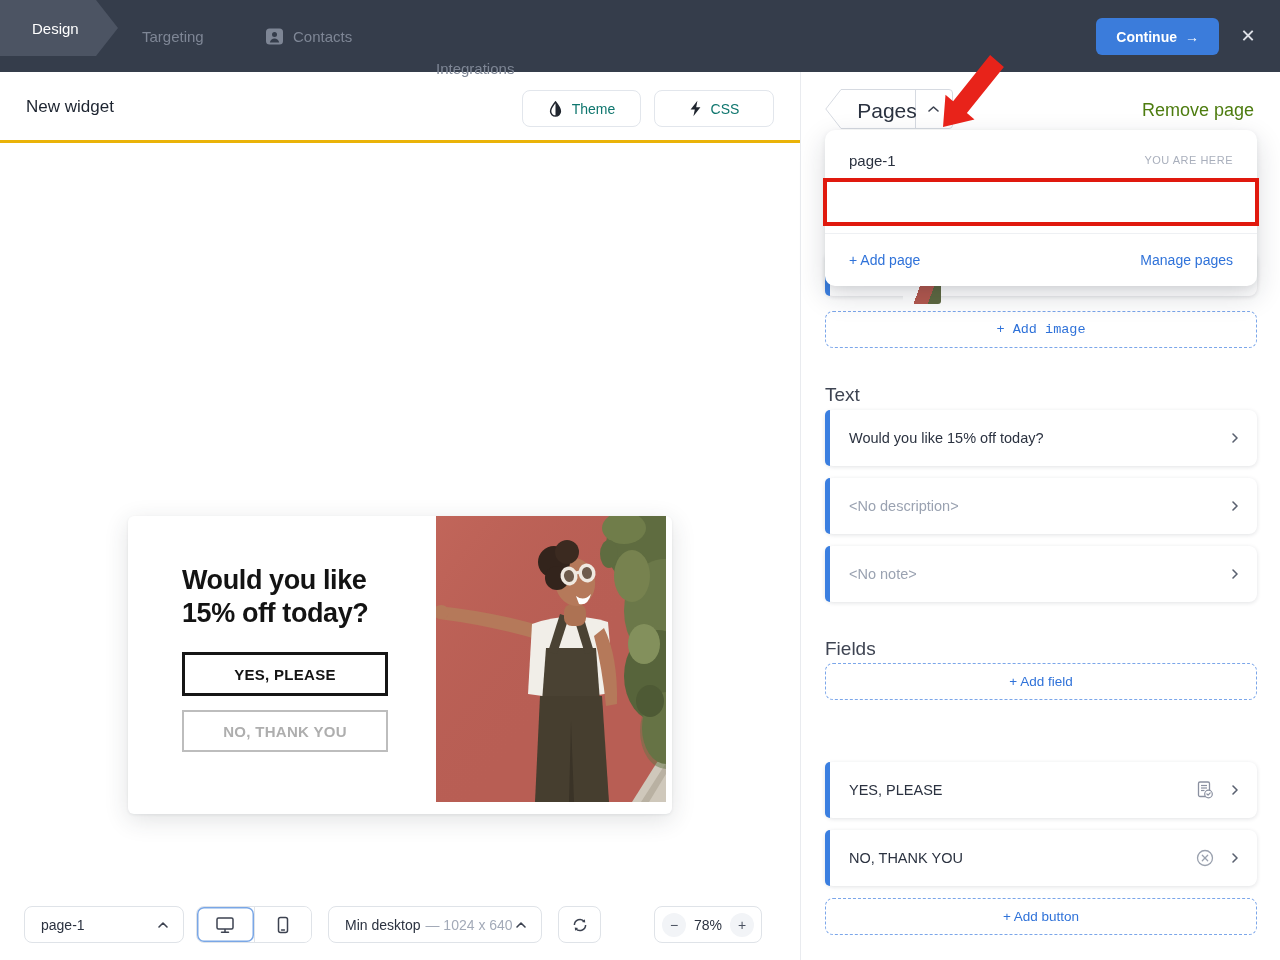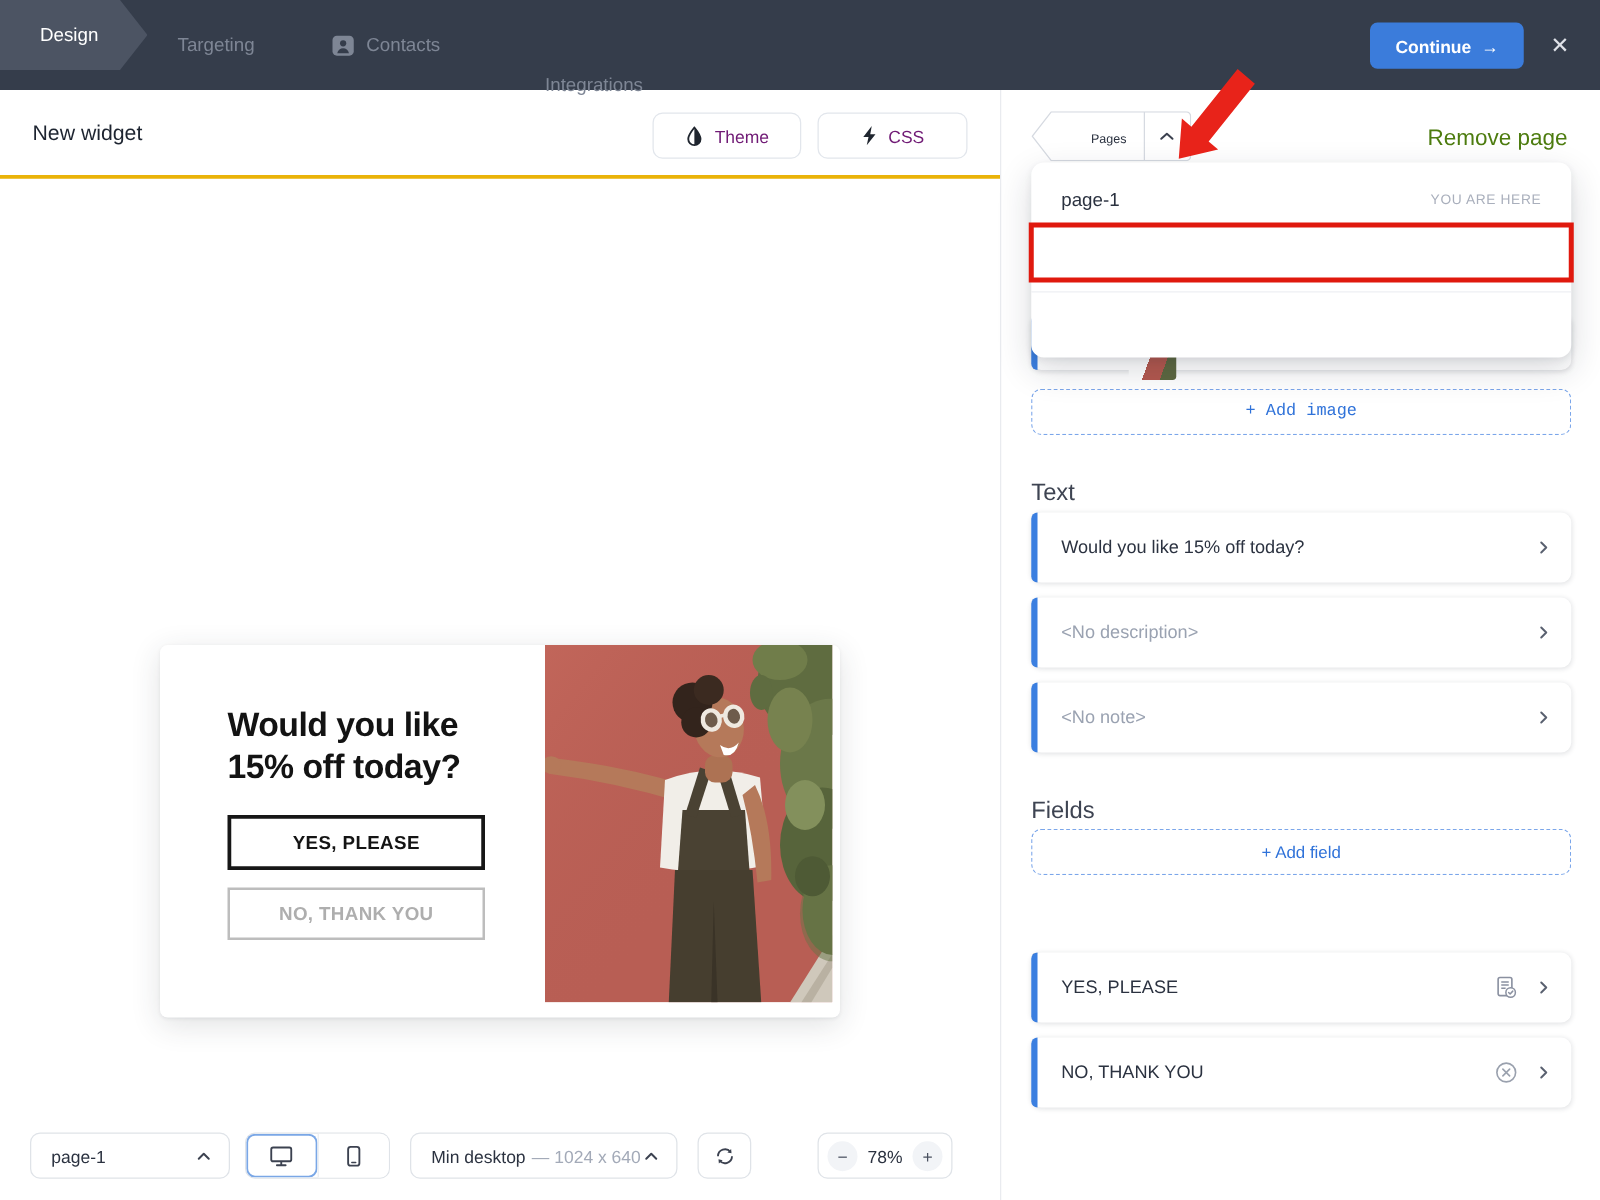--- a/index.html
+++ b/index.html
@@ -20,21 +20,21 @@
   .btn-continue { position:absolute; right:61px; top:18px; height:37px; padding:0 20px; background:#3b7cdb;
     border:none; border-radius:6px; color:#fff; font-size:14px; font-weight:600; display:flex; align-items:center; gap:8px; cursor:pointer; }
   .btn-close { position:absolute; right:16px; top:20px; width:32px; height:32px; background:none; border:none;
     color:#dfe2e8; font-size:18px; cursor:pointer; line-height:32px; text-align:center; }
 
   
   .left-header { position:absolute; left:0; top:72px; width:800px; height:71px; background:#fff;
     border-bottom:3px solid #eab308; z-index:5; }
   .page-title { position:absolute; left:26px; top:25px; font-size:17px; color:#1d2430; }
   .hdr-btn { position:absolute; top:18px; height:37px; background:#fff; border:1px solid #e2e6ec; border-radius:8px;
-    display:flex; align-items:center; justify-content:center; gap:9px; font-size:14px; color:#701a75; cursor:pointer; }
+    display:flex; align-items:center; justify-content:center; gap:9px; font-size:14px; color:#0f766e; cursor:pointer; }
   .btn-theme { left:522px; width:119px; }
   .btn-css { left:654px; width:120px; }
 
   
   .canvas { position:absolute; left:0; top:143px; width:800px; height:817px; background:#fff; }
   .widget-card { position:absolute; left:128px; top:373px; width:544px; height:298px; background:#fff;
     border-radius:6px; box-shadow:0 6px 24px rgba(40,50,60,.14), 0 1px 3px rgba(40,50,60,.08); }
   .widget-heading { position:absolute; left:54px; top:48px; width:214px; font-size:27px; line-height:1.22;
     font-weight:800; color:#131313; letter-spacing:-0.4px; }
   .widget-btn { position:absolute; left:54px; width:206px; display:flex; align-items:center; justify-content:center;
@@ -59,21 +59,21 @@
   .zoom-ctl { left:654px; width:108px; display:flex; align-items:center; justify-content:space-between; padding:0 7px; }
   .zoom-btn { width:24px; height:24px; border-radius:50%; background:#f2f4f7; border:none; color:#4a5160;
     font-size:14px; line-height:24px; text-align:center; cursor:pointer; }
   .zoom-val { font-size:14px; color:#2b3240; }
 
   
   .sidebar { position:absolute; left:800px; top:72px; width:480px; height:888px; background:#fff; border-left:1px solid #e9ebef; }
   .pages-btn { position:absolute; left:24px; top:17px; width:128px; height:40px; cursor:pointer; }
   .pages-btn svg.shape { position:absolute; left:0; top:0; }
   .pages-label { position:absolute; left:34px; top:0; width:56px; height:44px; display:flex; align-items:center; justify-content:center;
-    font-size:10px; color:#2b3240; }
+    font-size:21px; color:#2b3240; }
   .pages-caret { position:absolute; left:90px; top:0; width:37px; height:40px; display:flex; align-items:center; justify-content:center; }
   .remove-page { position:absolute; right:26px; top:28px; font-size:18px; color:#4d7c0f; background:none; border:none; cursor:pointer; }
 
   .img-card { position:absolute; left:24px; top:180px; width:432px; height:44px; background:#fff; border-radius:8px;
     box-shadow:0 1px 4px rgba(25,33,50,.14); }
   .img-thumb { position:absolute; left:78px; top:26px; width:38px; height:26px; border-radius:3px;
     background:linear-gradient(110deg,#fff 0%,#fff 42%,#b3584e 42%,#b3584e 72%,#5d6840 72%); }
   .accent { position:absolute; left:0; top:0; width:5px; height:100%; background:#3b7fe0; border-radius:8px 0 0 8px; }
 
   .dropdown { position:absolute; left:24px; top:58px; width:432px; height:156px; background:#fff; border-radius:10px;
@@ -307,20 +307,24 @@
       <div class="accent"></div>
       <div class="img-thumb"></div>
     </div>
 
     <div class="dropdown">
       <div class="dd-row dd-row-1">
         <span class="dd-name">page-1</span>
         <span class="dd-badge">YOU ARE HERE</span>
       </div>
       <div class="dd-divider"></div>
+      <div class="dd-footer">
+        <button class="link-blue">+ Add page</button>
+        <button class="link-blue">Manage pages</button>
+      </div>
       <div class="red-box"></div>
     </div>
 
     <button class="dashed-btn add-image">+ Add image</button>
 
     <div class="section-label lbl-text">Text</div>
 
     <div class="item-card t-card-1">
       <div class="accent"></div>
       <span class="card-text">Would you like 15% off today?</span>
@@ -393,19 +397,20 @@
           </svg>
         </span>
         <span class="caret">
           <svg width="8" height="12" viewBox="0 0 8 12">
               <polyline points="2,2 6,6 2,10" fill="none" stroke="#5a6170" stroke-width="1.6" stroke-linecap="round" stroke-linejoin="round"></polyline>
             </svg>
         </span>
       </span>
     </div>
 
+    <button class="dashed-btn add-button">+ Add button</button>
   </div>
 
   <svg class="annotation-arrow" width="100" height="78" viewBox="0 0 100 78">
     <polygon points="98.9,11.9 61.9,58.1 69.5,64.6 38,72 40.5,39.8 48.1,46.3 85.1,0.1" fill="#e8231a"></polygon>
   </svg>
 
 </div>
 
 </body></html>

